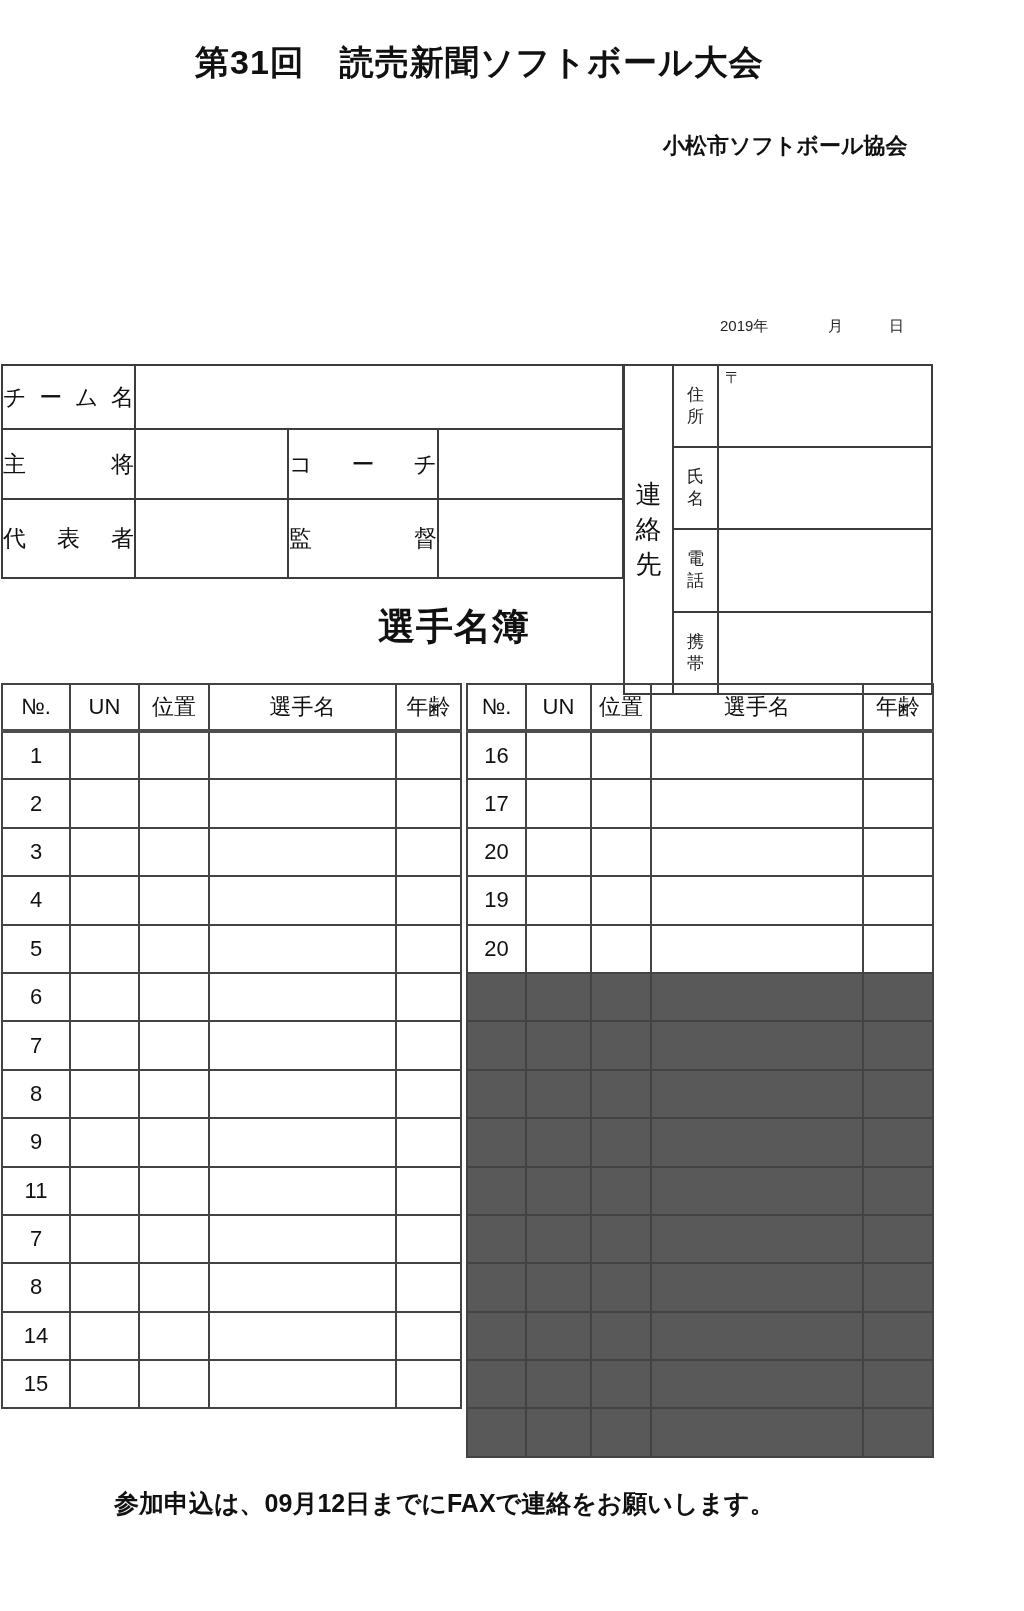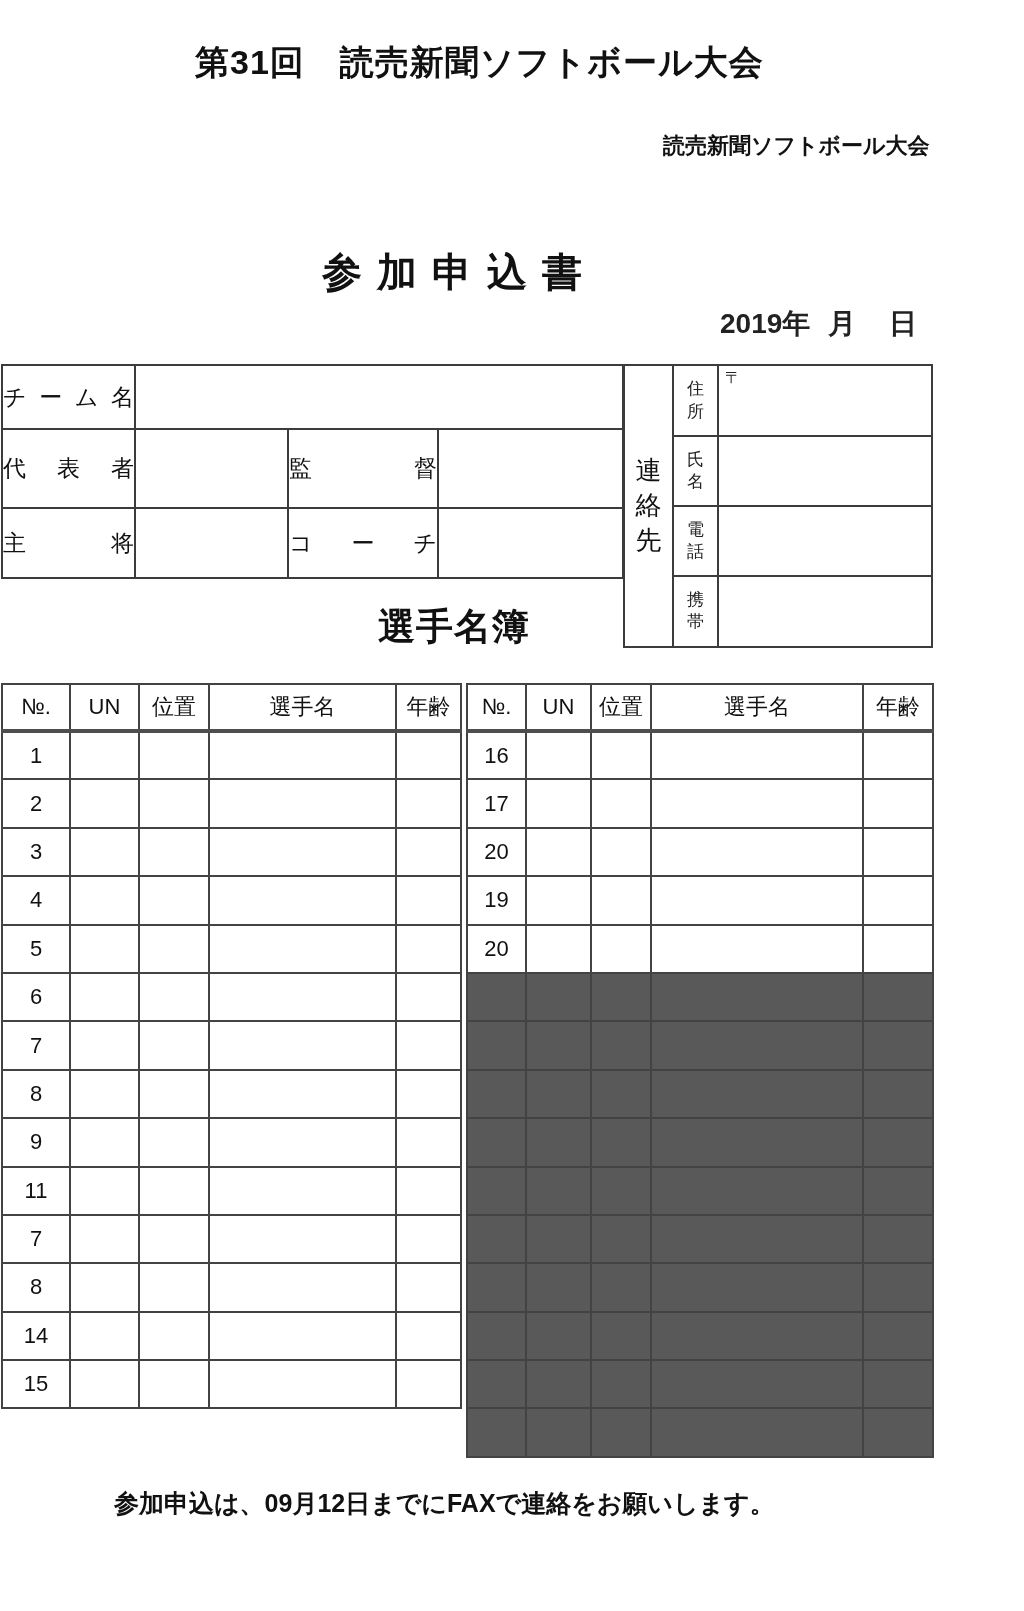--- a/index.html
+++ b/index.html
@@ -9,21 +9,21 @@
     background:#ffffff;
     font-family:"Liberation Sans","DejaVu Sans",sans-serif;
     color:#111;
     overflow:hidden;
   }
   .abs { position:absolute; white-space:nowrap; }
 
   .doc-title   { left:195px; top:40px;  font-size:34px; font-weight:bold; letter-spacing:1px; }
   .org-name    { left:663px; top:131px; font-size:22px; font-weight:bold; }
   .form-title  { left:322px; top:245px; font-size:40px; font-weight:bold; letter-spacing:15px; }
-  .date-line   { top:305px; font-size:28px; color:#222;font-weight:bold; }
+  .date-line   { top:317px; font-size:15px; color:#222; }
   .roster-title{ left:378px; top:602px; font-size:37px; font-weight:bold; letter-spacing:1px; }
   .footer-note { left:114px; top:1487px; font-size:25px; font-weight:bold; }
 
   table { border-collapse:collapse; table-layout:fixed; }
 
   
   .form-table { position:absolute; border:2px solid #1c1c1c; }
   .form-table td { border:2px solid #3c3c3c; padding:0; vertical-align:middle; }
 
   .lbl {
@@ -31,21 +31,21 @@
     text-align:justify; text-align-last:justify;
   }
   .val { background:#fff; }
 
   .contact-lbl { vertical-align:middle; }
   .vtext {
     width:28px; margin:0 auto; font-size:26px; line-height:1.35;
     word-break:break-all; text-align:center;
   }
   .vtext2 {
-    width:19px; margin:12px auto; font-size:17px; line-height:1.3;
+    width:19px; margin:18px auto; font-size:17px; line-height:1.3;
     word-break:break-all; text-align:center; color:#222;
   }
   .postal-cell { vertical-align:top !important; text-align:left; font-size:16px; padding:2px 6px !important; color:#222; }
 
   
   .roster { position:absolute; border:2px solid #1c1c1c; }
   .roster th, .roster td { border:2px solid #434343; padding:0; }
   .roster thead tr { height:47px; }
   .roster th {
     font-size:22px; font-weight:normal; text-align:center; vertical-align:middle;
@@ -53,49 +53,48 @@
   }
   .roster tbody tr { height:48.4px; }
   .roster td { font-size:22px; text-align:center; vertical-align:middle; }
 </style>
 </head>
 <body>
 
 <div class="page">
 
   <div class="abs doc-title">第31回　読売新聞ソフトボール大会</div>
-  <div class="abs org-name">読売新聞ソフトボール大会</div>
-  <div class="abs form-title">参加申込書</div>
+  <div class="abs org-name">小松市ソフトボール協会</div>
 
   <div class="abs date-line" style="left:720px;">2019年</div>
   <div class="abs date-line" style="left:828px;">月</div>
   <div class="abs date-line" style="left:889px;">日</div>
 
   <table class="form-table" style="left:1px; top:364px; width:621px; height:213px;">
     <colgroup>
         <col style="width:133px">
         <col style="width:153px">
         <col style="width:150px">
         <col style="width:185px">
       </colgroup>
     <tbody>
       <tr style="height:64px">
         <td class="lbl">チーム名</td>
         <td class="val" colspan="3"></td>
       </tr>
+      <tr style="height:70px">
+        <td class="lbl">主将</td>
+        <td class="val"></td>
+        <td class="lbl">コーチ</td>
+        <td class="val"></td>
+      </tr>
       <tr style="height:79px">
         <td class="lbl">代表者</td>
         <td class="val"></td>
         <td class="lbl">監督</td>
-        <td class="val"></td>
-      </tr>
-      <tr style="height:70px">
-        <td class="lbl">主将</td>
-        <td class="val"></td>
-        <td class="lbl">コーチ</td>
         <td class="val"></td>
       </tr>
     </tbody>
   </table>
 
   <table class="form-table" style="left:623px; top:364px; width:308px; height:213px;">
     <colgroup>
         <col style="width:49px">
         <col style="width:45px">
         <col style="width:214px">

